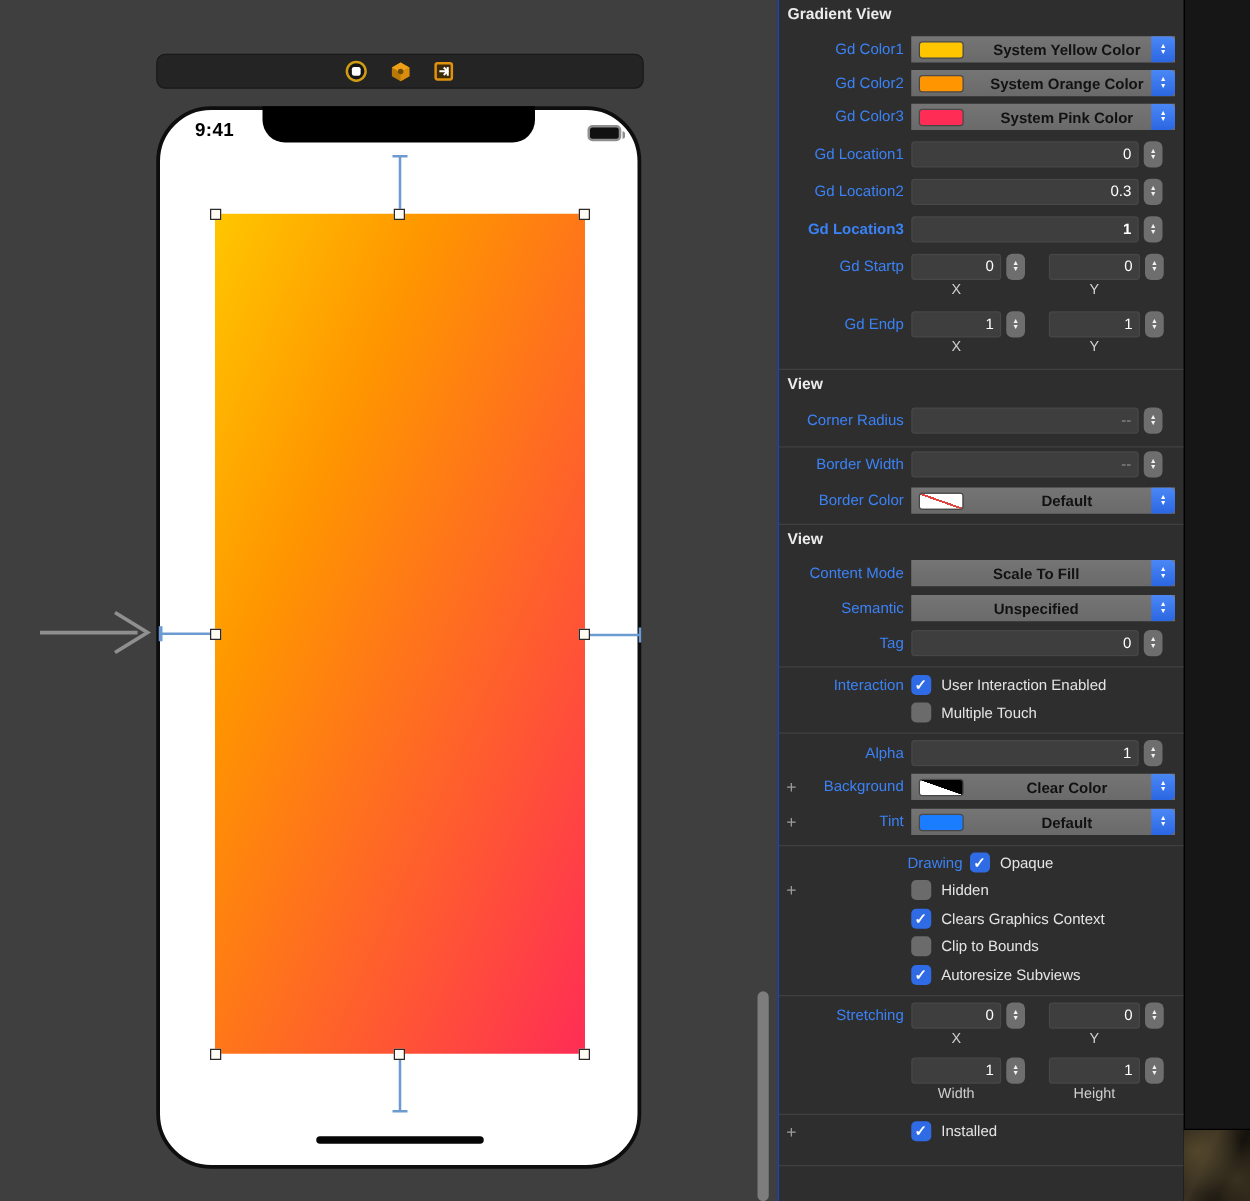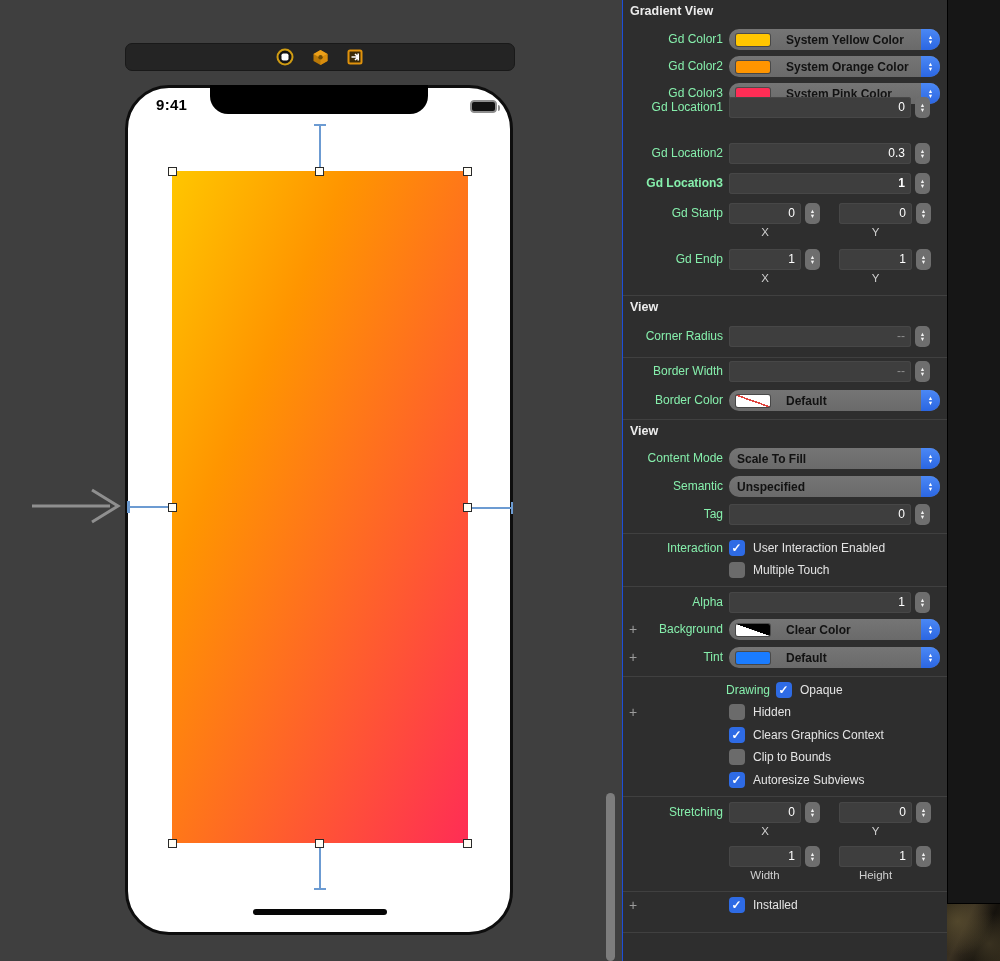--- a/index.html
+++ b/index.html
@@ -43,42 +43,42 @@
     background:#7d7d7d; border-radius:5px; }
 
   
   .panel { position:absolute; left:622px; top:0; width:325px; height:961px;
     background:#2e2e2e; border-left:1px solid #1d4ed8; color:#dadada; font-size:12px; }
   .sec-header { position:absolute; left:7px; font-weight:bold; color:#ececec; font-size:12.5px; }
   .sep { position:absolute; left:0; width:100%; height:1px; background:#404040; }
 
   .row { position:absolute; left:0; width:100%; height:21px; }
   .lbl { position:absolute; left:0; width:100px; text-align:right; line-height:21px;
-    color:#86efac; white-space:nowrap; }
+    color:#3b82f6; white-space:nowrap; }
   .plus { position:absolute; left:6px; top:0; color:#9c9c9c; font-size:14px; line-height:21px; }
 
   .field { position:absolute; top:0; height:21px; background:#3e3e3e; border-radius:3px;
     box-shadow:inset 0 0 0 1px #474747; color:#fff; text-align:right;
     line-height:21px; padding-right:6px; }
   .field.dim { color:#8f8f8f; }
   .f-wide { left:106px; width:182px; }
   .f1 { left:106px; width:72px; }  .f2 { left:216px; width:73px; }
 
   .stepper { position:absolute; top:0; width:15px; height:21px; background:#6e6e6e;
     border-radius:5px; display:flex; flex-direction:column; align-items:center;
     justify-content:center; }
   .stepper span { color:#f2f2f2; font-size:5.5px; line-height:5px; }
   .st-wide { left:292px; } .st1 { left:182px; } .st2 { left:293px; }
 
   .axis { position:absolute; top:23px; font-size:11.5px; color:#cfcfcf; text-align:center; }
   .ax1 { left:106px; width:72px; } .ax2 { left:216px; width:73px; }
 
   .popup { position:absolute; left:106px; top:0; width:211px; height:21px;
-    background:linear-gradient(#757575,#6a6a6a); border-radius:10px;
-    display:flex; align-items:center; overflow:hidden; }
+    background:linear-gradient(#757575,#6a6a6a); border-radius:0;
+    display:flex; align-items:center; overflow:hidden;text-align:center; }
   .popup .ptext { flex:1; color:#121212; font-weight:600; font-size:12px;
     padding-left:8px; white-space:nowrap; overflow:hidden; }
   .popup .cap { width:19px; height:21px; background:linear-gradient(#4b88f5,#2b66e2);
     display:flex; flex-direction:column; align-items:center; justify-content:center;
     border-radius:0 4px 4px 0; }
   .popup .cap span { color:#fff; font-size:5.5px; line-height:5px; }
   .swatch { width:34px; height:12px; margin-left:7px; margin-right:8px; border-radius:2px;
     box-shadow:0 0 0 1px rgba(0,0,0,.35); flex:none; }
   .swatch-white-red-diagonal { background:
     linear-gradient(to top right, transparent 46.5%, #e0443e 46.5%, #e0443e 53.5%, transparent 53.5%), #fff; }
@@ -201,21 +201,21 @@
       <div class="popup">
         <div class="swatch" style="background: rgb(255, 45, 85);"></div>
         <div class="ptext">System Pink Color</div>
         <div class="cap">
             <span>▲</span>
             <span>▼</span>
           </div>
       </div>
     </div>
 
-    <div class="row" style="top:97px;">
+    <div class="row" style="top:113px;">
       <div class="lbl">Gd Location1</div>
       <div class="field f-wide">0</div>
       <div class="stepper st-wide">
           <span>▲</span>
           <span>▼</span>
         </div>
     </div>
     <div class="row" style="top:143px;">
       <div class="lbl">Gd Location2</div>
       <div class="field f-wide">0.3</div>

